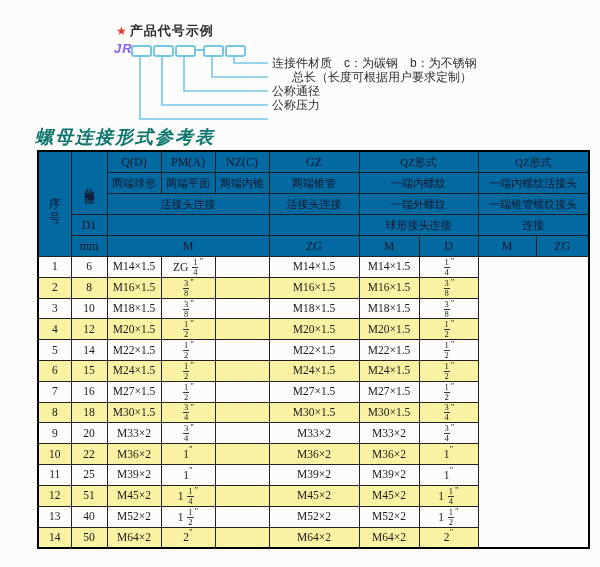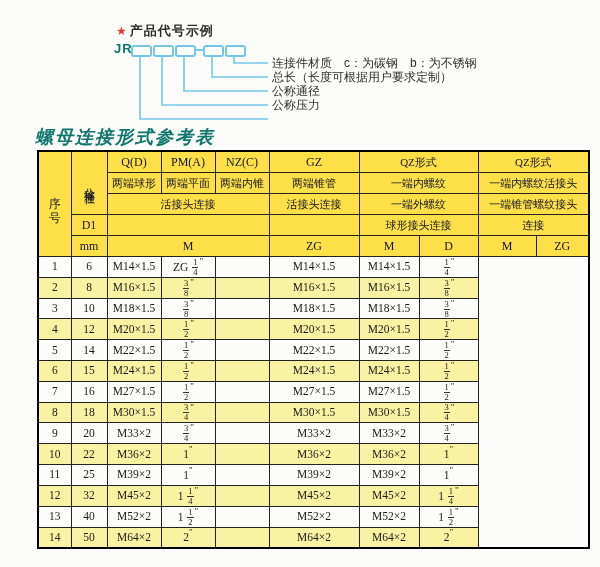--- a/index.html
+++ b/index.html
@@ -5,42 +5,42 @@
   html,body{margin:0;padding:0;}
   body{
     width:600px;height:567px;position:relative;overflow:hidden;
     background:#fcfcfa;color:#1c1c1c;
     font-family:"Liberation Sans","DejaVu Sans",sans-serif;
   }
   
   .diagram{position:absolute;left:0;top:0;width:600px;height:130px;padding-left:11px;}
   .diag-heading{position:absolute;left:116px;top:22px;font-size:13px;font-weight:bold;color:#2a2a2a;letter-spacing:1px;}
   .star{color:#e23b2e;font-size:12px;margin-right:2px;}
-  .jr{position:absolute;left:114px;top:41px;font-size:13px;font-weight:bold;color:#0f766e;letter-spacing:1px;}
+  .jr{position:absolute;left:114px;top:41px;font-size:13px;font-weight:bold;color:#8b5cf6;letter-spacing:1px;font-style:italic;}
   .code-box{position:absolute;top:45px;width:17px;height:8px;border:2px solid #74c6e6;border-radius:3px;background:#fff;}
   .code-dash{position:absolute;top:49px;width:7px;height:2px;background:#74c6e6;}
   .diag-lines{position:absolute;left:0;top:0;}
   .diag-label{position:absolute;left:272px;height:14px;line-height:14px;font-size:12px;font-weight:normal;color:#2e2e2e;white-space:nowrap;}
   
   .page-title{
     position:absolute;left:35px;top:125px;font-size:18px;font-weight:bold;color:#0f766e;
     font-family:"Liberation Serif","DejaVu Serif",serif;letter-spacing:2px;font-style:italic;
   }
   
   table.ref{
     position:absolute;left:37px;top:150px;width:551px;
     border-collapse:collapse;table-layout:fixed;
     font-family:"Liberation Serif","DejaVu Serif",serif;
   }
   table.ref th,table.ref td{
     border:1px solid #222;padding:0;text-align:center;vertical-align:middle;
     font-weight:normal;overflow:hidden;white-space:nowrap;
   }
   table.ref{border:2px solid #000;}
-  thead th{background:#fde047;height:20px;font-size:11px;line-height:20px;color:#15152a;}
+  thead th{background:#0369a1;height:20px;font-size:11px;line-height:20px;color:#15152a;}
   thead th.lat{font-size:12px;}
   tbody td{height:19px;line-height:19px;font-size:11.5px;border-top-width:2px;color:#1a1a1a;}
   tr.alt td{background:#f9f2a3;}
   .vtext{writing-mode:vertical-lr;text-orientation:upright;display:inline-block;line-height:1;}
   .vt-xuhao{letter-spacing:16px;font-size:12px;padding-top:4px;}
   .vt-dn{letter-spacing:2px;font-size:11px;padding-top:2px;}
   
   .fr{display:inline-block;vertical-align:middle;font-size:8.5px;line-height:1.05;text-align:center;margin:0 1px;}
   .fr i{display:block;font-style:normal;padding:0 1px;}
   .fr i:first-child{border-bottom:1px solid #333;}
@@ -63,21 +63,21 @@
   <div class="jr">JR</div>
 
   <div class="code-box" style="left:131px;"></div>
   <div class="code-box" style="left:153px;"></div>
   <div class="code-box" style="left:175px;"></div>
   <div class="code-dash" style="left:196px;"></div>
   <div class="code-box" style="left:203px;"></div>
   <div class="code-box" style="left:225px;"></div>
 
   <div class="diag-label" style="top:56px;">连接件材质　c：为碳钢　b：为不锈钢</div>
-  <div class="diag-label" style="top:70px;">总长（长度可根据用户要求定制）</div>
+  <div class="diag-label" style="top:70px;margin-left:20px;">总长（长度可根据用户要求定制）</div>
   <div class="diag-label" style="top:84px;">公称通径</div>
   <div class="diag-label" style="top:98px;">公称压力</div>
 </div>
 
 <div class="page-title">螺母连接形式参考表</div>
 
 <table class="ref">
   <colgroup>
     <col style="width:33px">
       <col style="width:36px">
@@ -238,21 +238,21 @@
         <td>25</td>
         <td>M39×2</td>
         <td><span class="tok">1<span class="q">"</span></span></td>
         <td></td>
         <td>M39×2</td>
         <td>M39×2</td>
         <td><span class="tok">1<span class="q">"</span></span></td>
       </tr>
       <tr class="alt">
         <td>12</td>
-        <td>32</td>
+        <td>51</td>
         <td>M45×2</td>
         <td><span class="tok">1</span> <span class="fr"><i>1</i><i>4</i></span><span class="q">"</span></td>
         <td></td>
         <td>M45×2</td>
         <td>M45×2</td>
         <td><span class="tok">1</span> <span class="fr"><i>1</i><i>4</i></span><span class="q">"</span></td>
       </tr>
       <tr>
         <td>13</td>
         <td>40</td>

